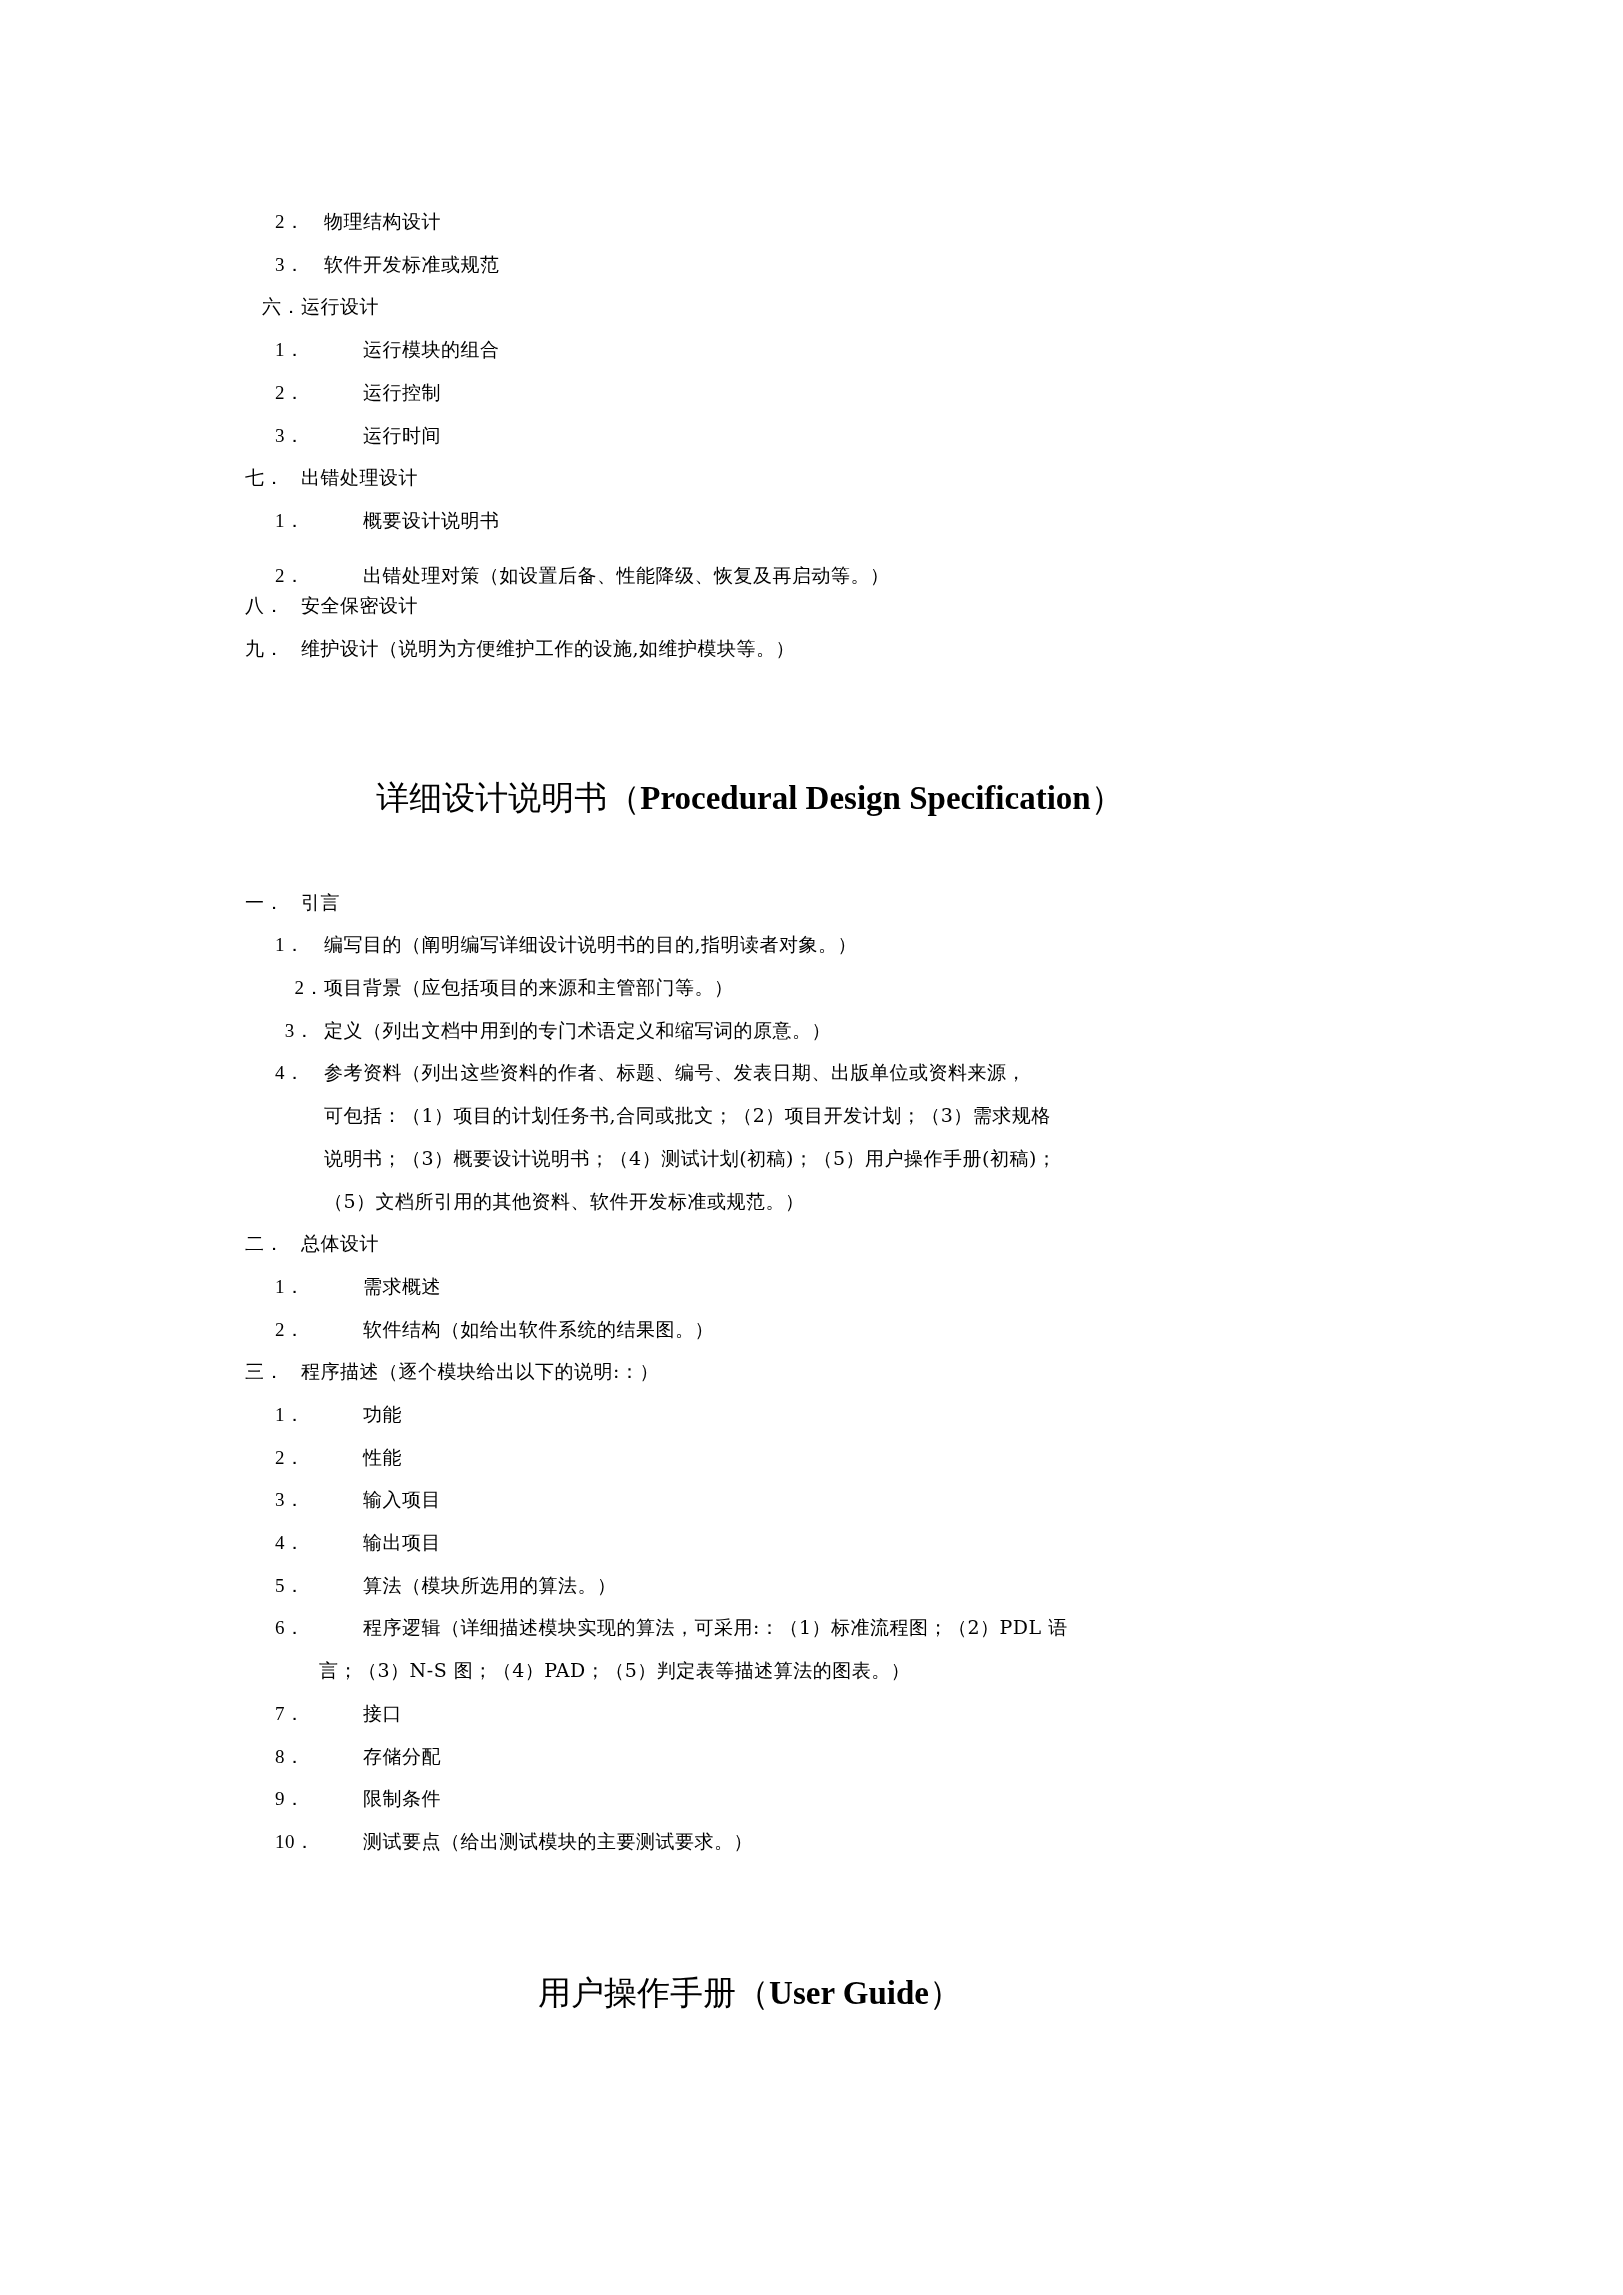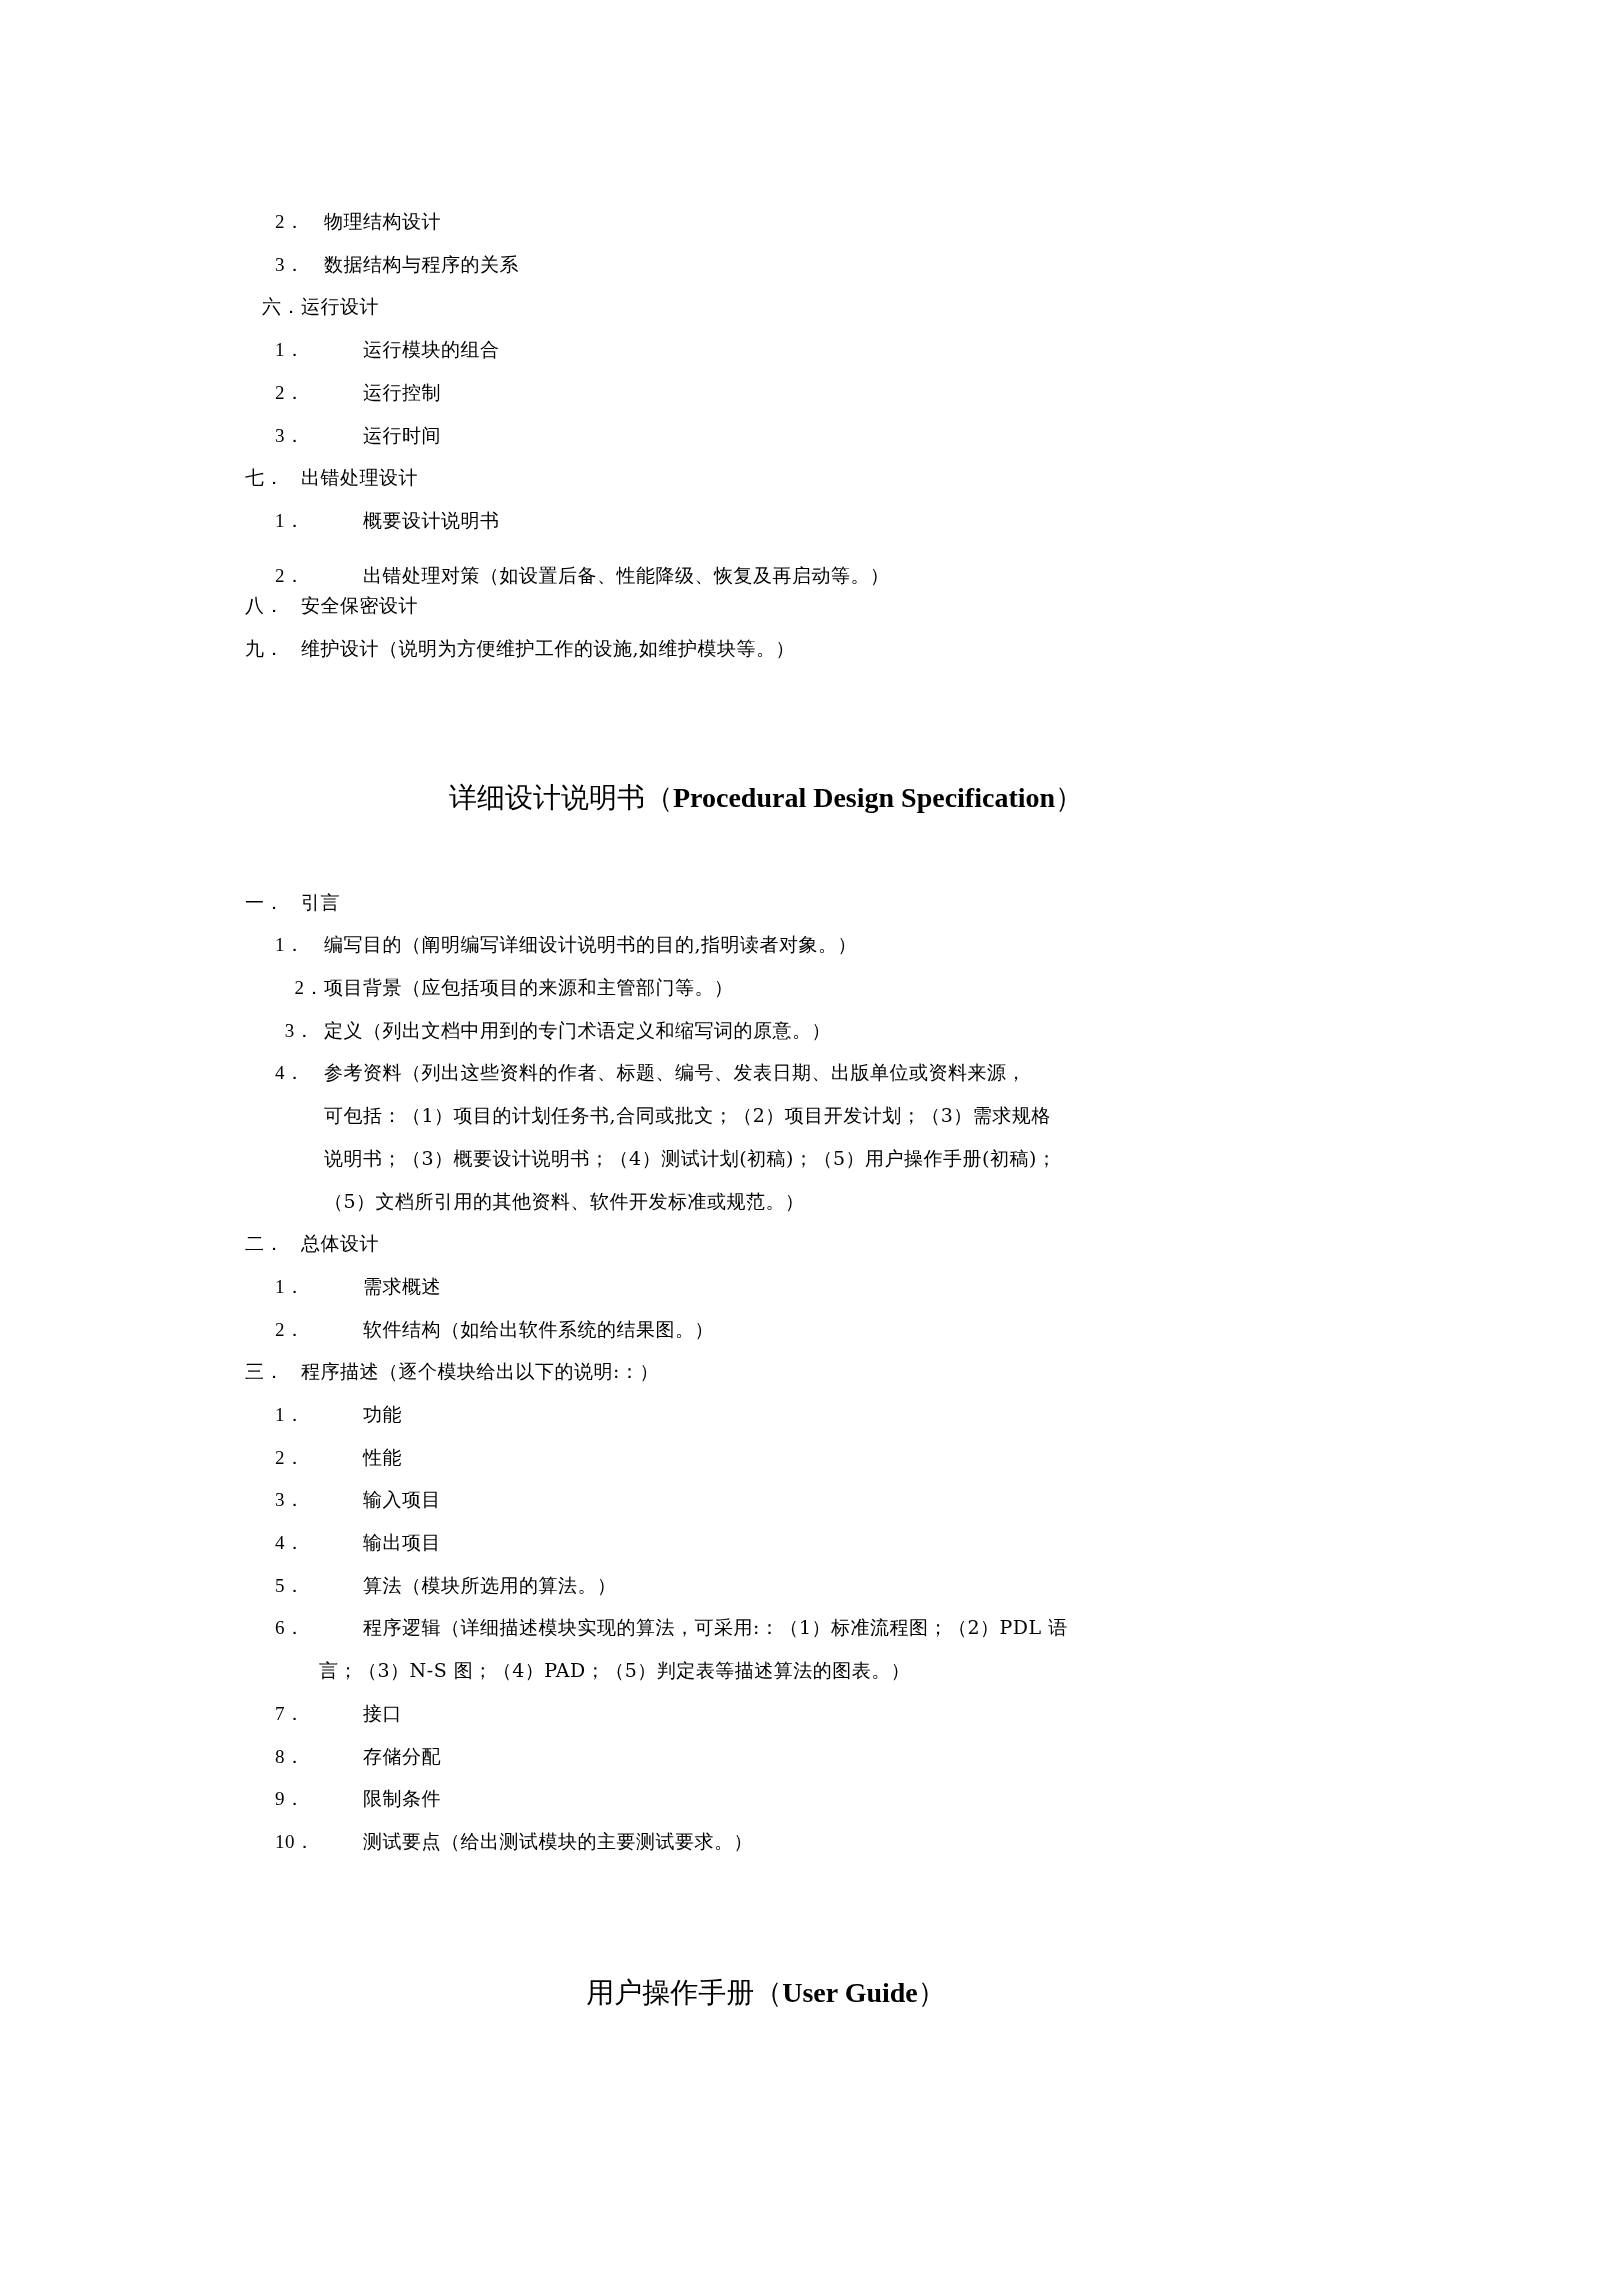--- a/index.html
+++ b/index.html
@@ -34,38 +34,37 @@
       font-family: "Liberation Serif", "DejaVu Serif", serif;
     }
     .num.wide { width: 88px; }
     .num.narrow { width: 49px; }
     .chap-num { display: inline-block; width: 56px; }
     .title {
       position: absolute;
       left: 0;
       width: 1500px;
       text-align: center;
-      font-size: 28px;
+      font-size: 33px;
       line-height: 49px;
       white-space: nowrap;
-      padding-left: 16px;
     }
     .title .en {
       font-family: "Liberation Serif", "DejaVu Serif", serif;
       font-weight: bold;
     }
   </style>
 </head>
 <body>
 
 <div class="page">
 
   <div>
     <div class="line" style="left:275px; top:205px;"><span class="num narrow">2．</span><span>物理结构设计</span></div>
-    <div class="line" style="left:275px; top:248px;"><span class="num narrow">3．</span><span>数据结构与程序的关系</span></div>
+    <div class="line" style="left:275px; top:248px;"><span class="num narrow">3．</span><span>软件开发标准或规范</span></div>
     <div class="line" style="left:245px; top:290px;text-align:right;"><span class="chap-num">六．</span><span>运行设计</span></div>
     <div class="line" style="left:275px; top:333px;"><span class="num wide">1．</span><span>运行模块的组合</span></div>
     <div class="line" style="left:275px; top:376px;"><span class="num wide">2．</span><span>运行控制</span></div>
     <div class="line" style="left:275px; top:419px;"><span class="num wide">3．</span><span>运行时间</span></div>
     <div class="line" style="left:245px; top:461px;"><span class="chap-num">七．</span><span>出错处理设计</span></div>
     <div class="line" style="left:275px; top:504px;"><span class="num wide">1．</span><span>概要设计说明书</span></div>
     <div class="line" style="left:275px; top:559px;"><span class="num wide">2．</span><span>出错处理对策（如设置后备、性能降级、恢复及再启动等。）</span></div>
     <div class="line" style="left:245px; top:589px;"><span class="chap-num">八．</span><span>安全保密设计</span></div>
     <div class="line" style="left:245px; top:632px;"><span class="chap-num">九．</span><span>维护设计（说明为方便维护工作的设施,如维护模块等。）</span></div>
   </div>

